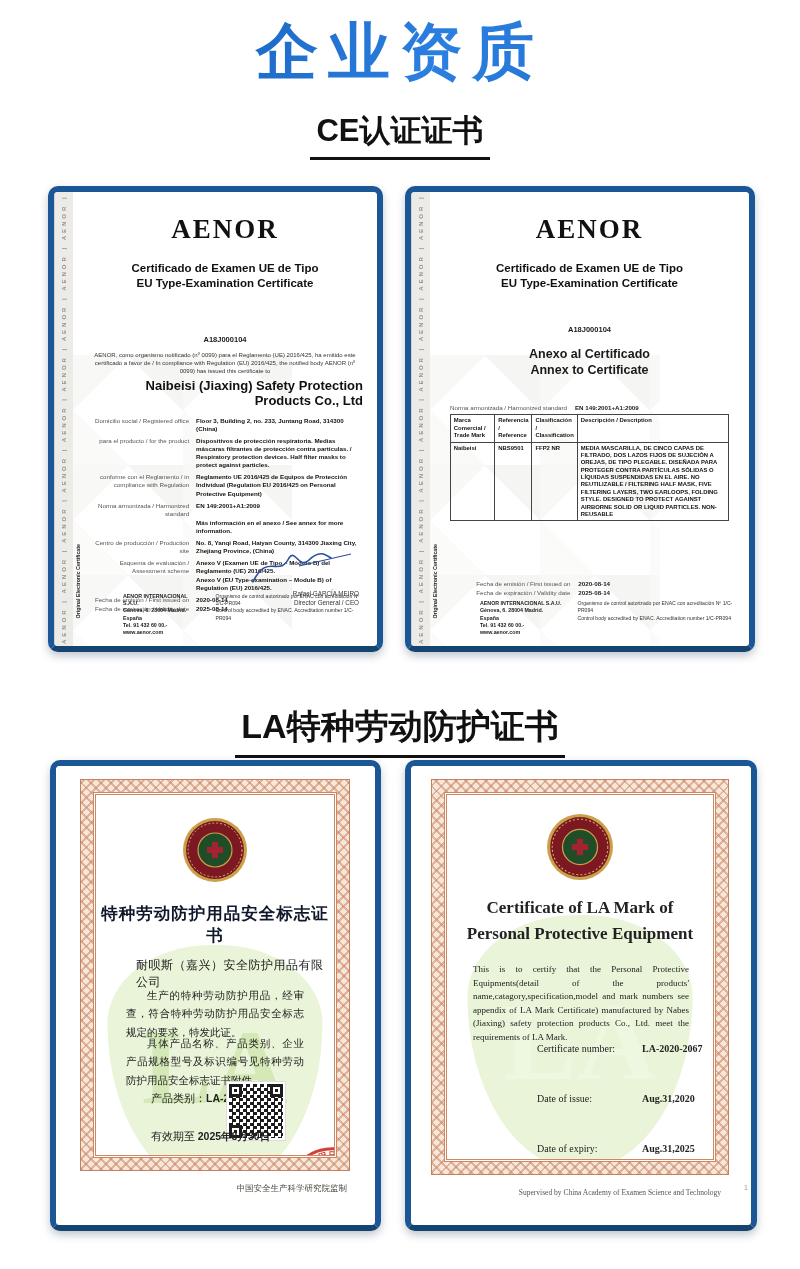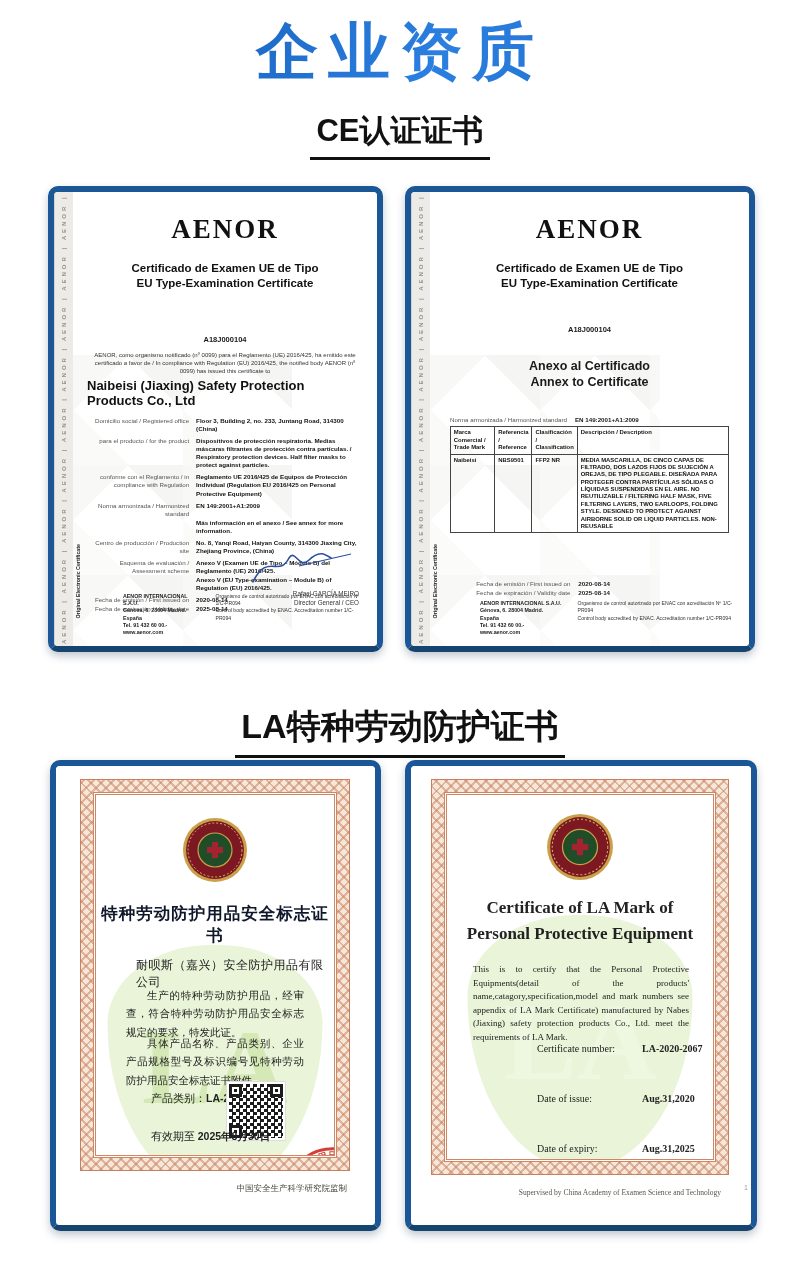--- a/index.html
+++ b/index.html
@@ -38,29 +38,29 @@
       linear-gradient(45deg,#f7f7f5 25%,transparent 25.5%);
     background-size:110px 110px;}
   .aenor-content{position:relative;z-index:1;padding:16px 14px 0 14px;}
   .aenor-brand{text-align:center;font-family:"Liberation Serif",serif;font-weight:bold;
     font-size:27px;letter-spacing:2px;color:#111;margin-top:6px;}
   .aenor-sub{text-align:center;font-weight:bold;font-size:11.5px;line-height:1.3;margin-top:16px;color:#111;}
   .aenor-code{text-align:center;font-weight:bold;font-size:7.5px;}
   #card-aenor-main .aenor-code{margin-top:44px;}
   #card-aenor-annex .aenor-code{margin-top:34px;}
   .aenor-intro{text-align:center;font-size:6px;color:#333;line-height:1.35;margin:7px 4px 0 4px;}
-  .aenor-company{text-align:left;font-weight:bold;font-size:13px;line-height:1.15;margin-top:4px;color:#111;}
+  .aenor-company{text-align:right;font-weight:bold;font-size:13px;line-height:1.15;margin-top:4px;color:#111;}
   .aenor-rows{margin-top:8px;}
   .a-row{display:flex;gap:7px;margin-bottom:4px;font-size:6.2px;line-height:1.3;}
   .a-row .rl{width:37%;text-align:right;color:#555;}
   .a-row .rv{flex:1;font-weight:bold;color:#111;}
   .a-row.tight{margin-bottom:1px;}
   .sig-block{position:absolute;right:18px;top:352px;width:150px;text-align:right;z-index:2;}
   .sig-name{font-size:6.3px;color:#333;line-height:1.35;}
-  .annex-title{text-align:center;font-weight:bold;font-size:12.5px;line-height:1.3;margin-top:24px;}
+  .annex-title{text-align:center;font-weight:bold;font-size:12.5px;line-height:1.3;margin-top:12px;}
   .norma-line{display:flex;gap:8px;font-size:6.2px;margin:26px 6px 3px 6px;}
   .norma-line .nl{color:#555;}
   .norma-line .nv{font-weight:bold;}
   table.annex{border-collapse:collapse;width:96%;margin:0 auto;font-size:5.9px;line-height:1.25;}
   table.annex th,table.annex td{border:1px solid #444;padding:2px 3px;text-align:left;vertical-align:top;color:#111;}
   table.annex th{font-weight:bold;}
   table.annex td{font-weight:bold;}
   .annex-dates{position:absolute;left:0;top:388px;width:100%;display:flex;gap:8px;font-size:6.2px;z-index:2;}
   .annex-dates .dl{width:44%;text-align:right;color:#555;white-space:pre-line;line-height:1.4;}
   .annex-dates .dv{font-weight:bold;white-space:pre-line;line-height:1.4;}

